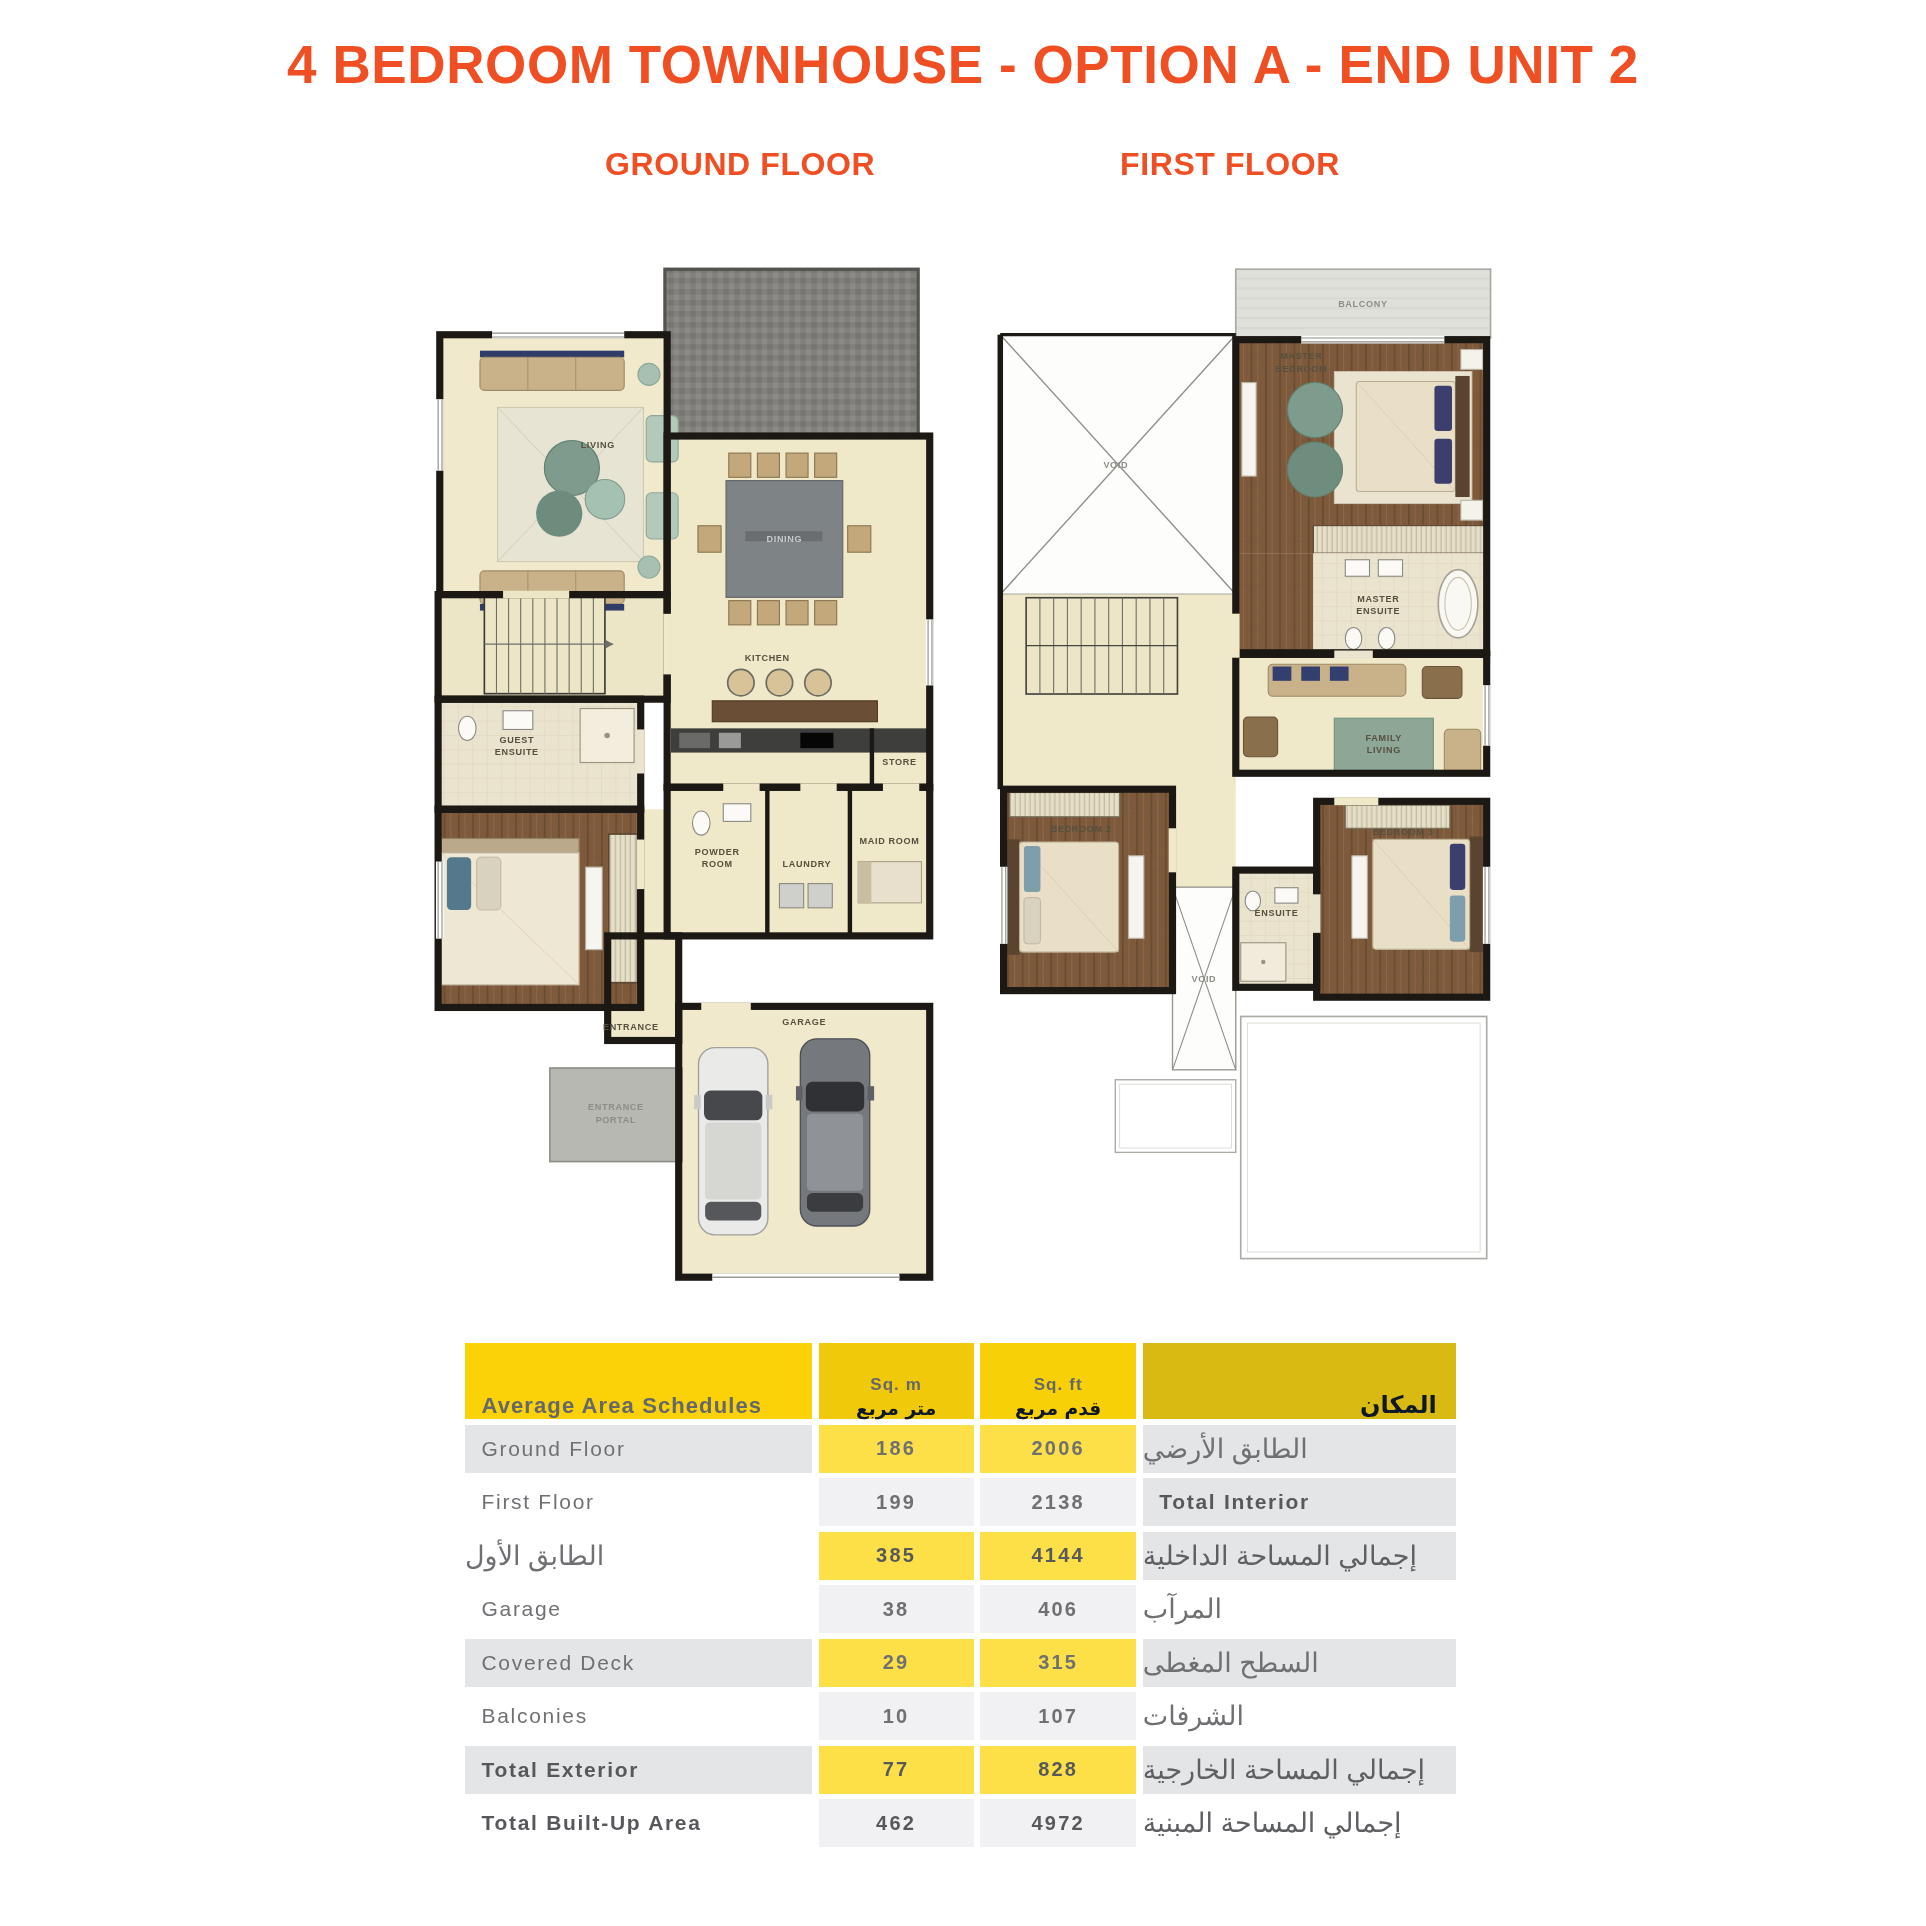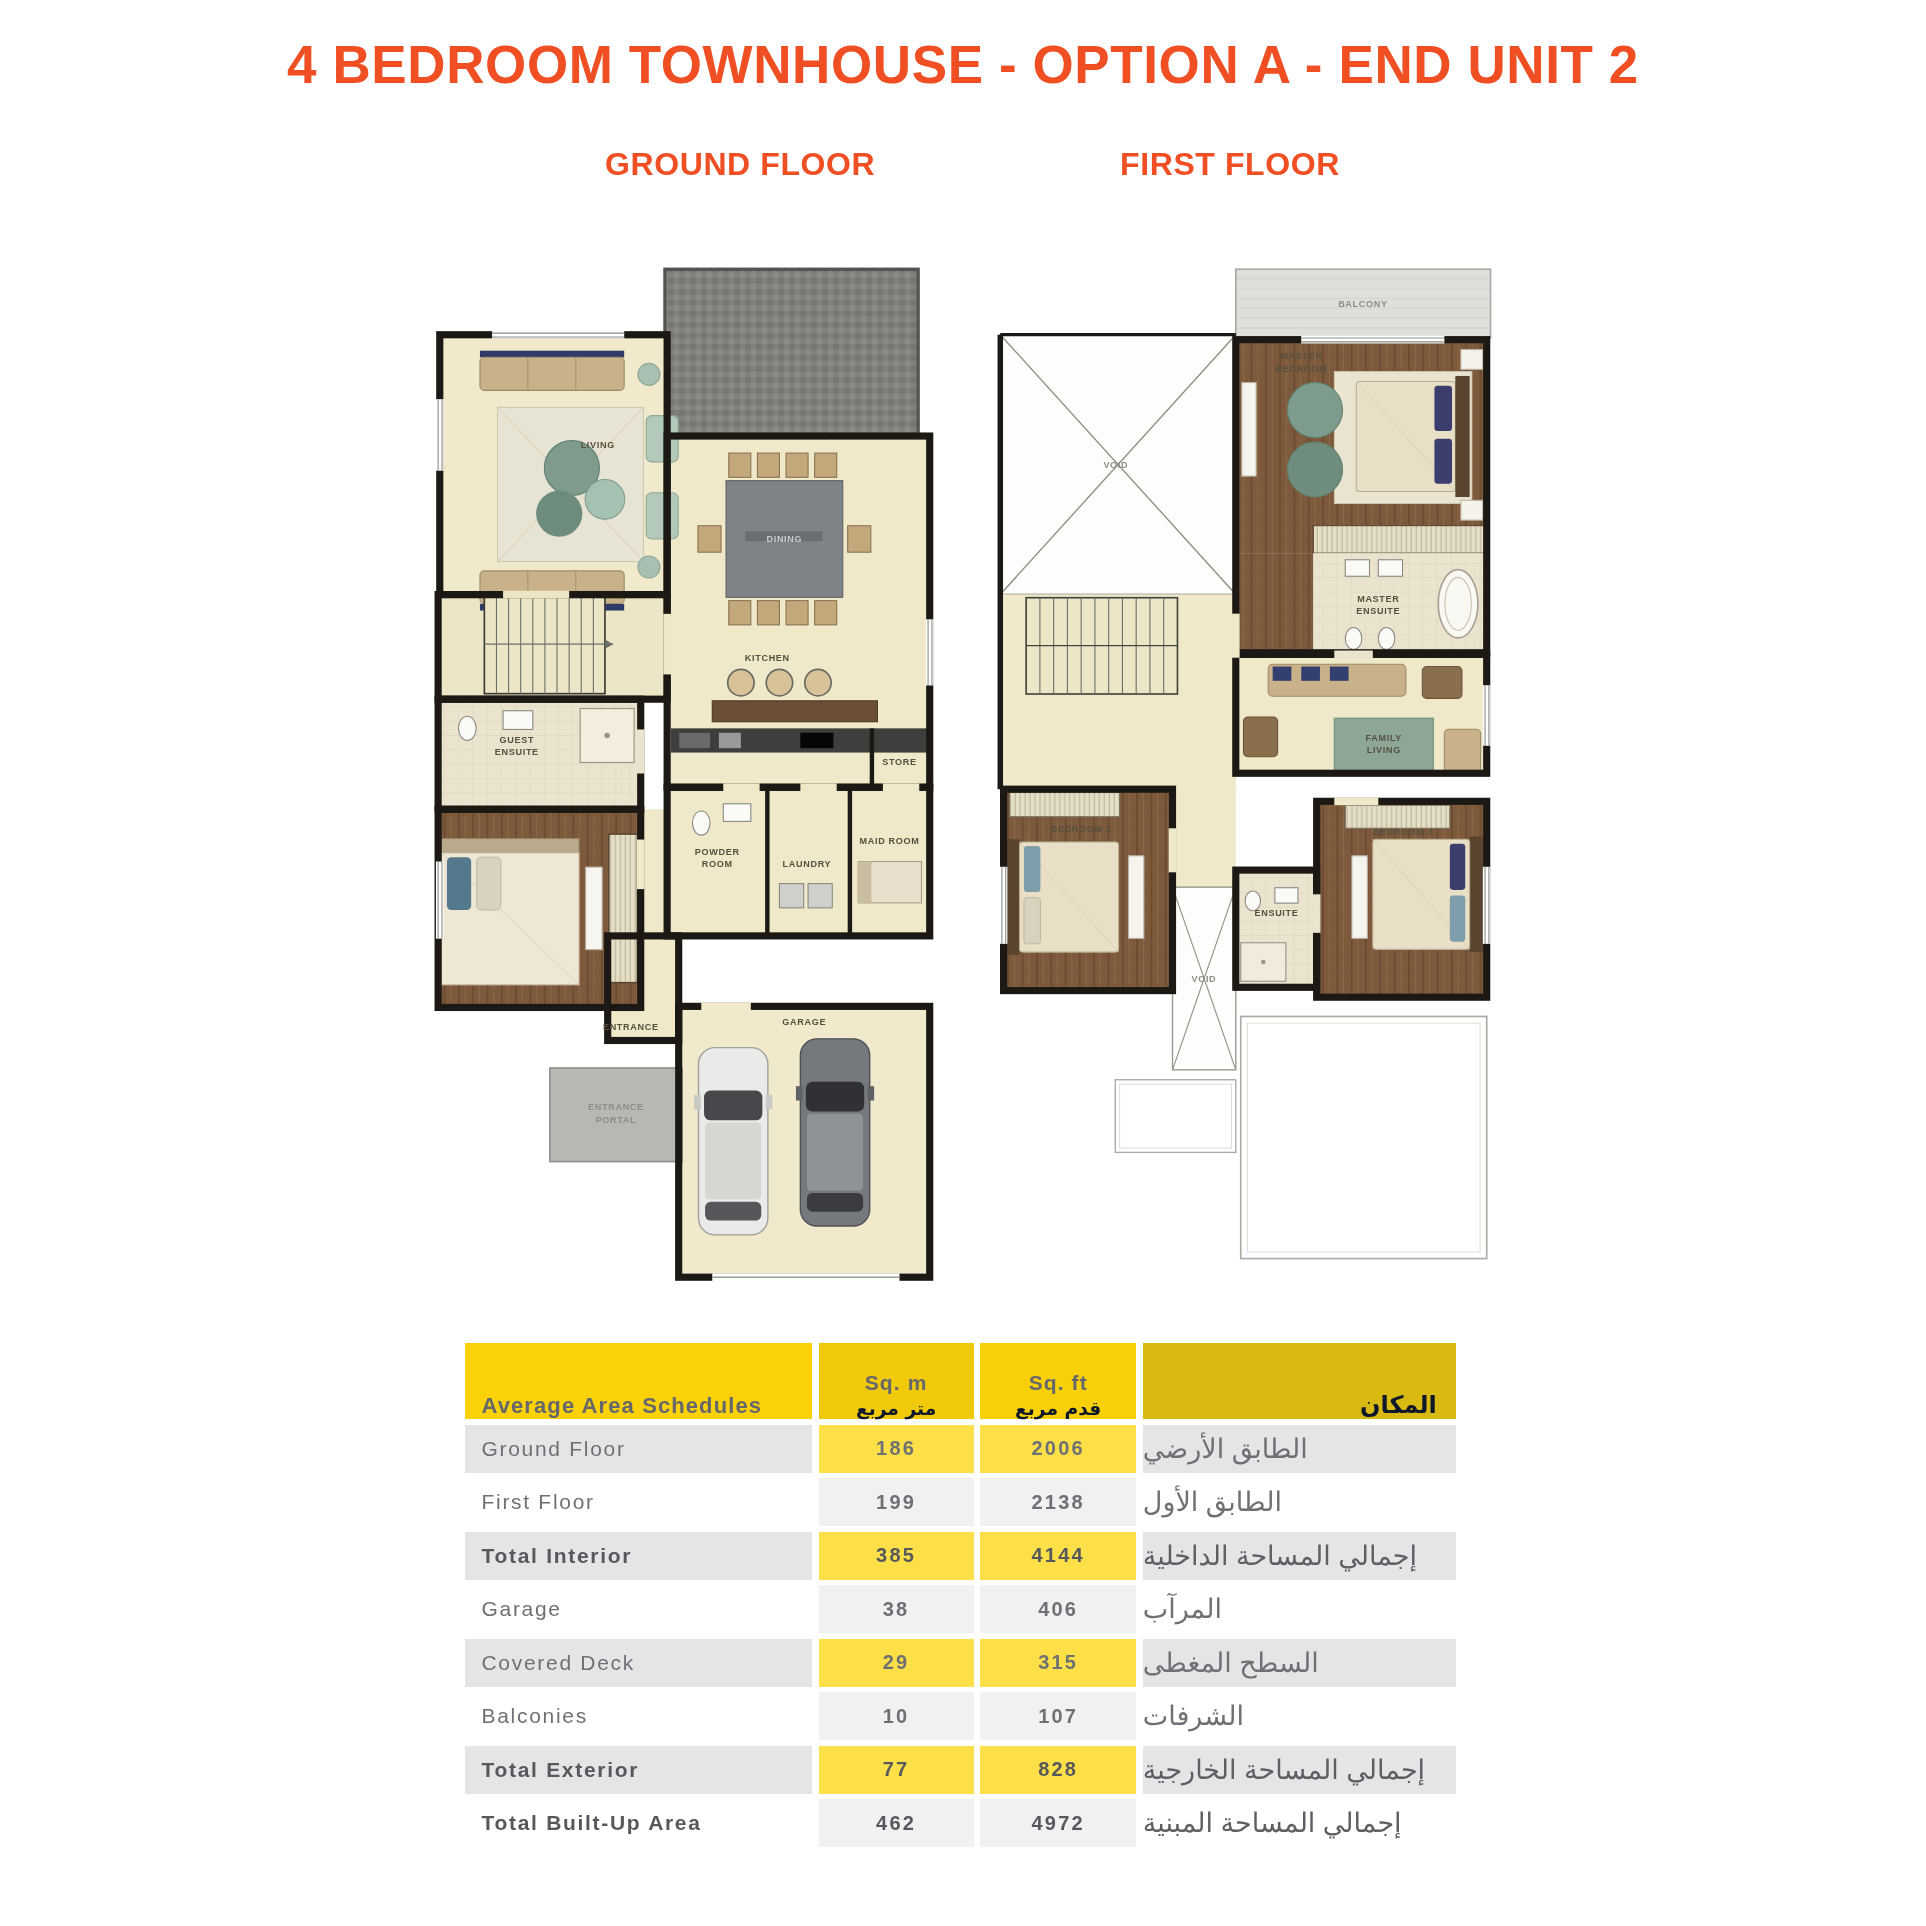--- a/index.html
+++ b/index.html
@@ -24,21 +24,21 @@
   .area-table{position:absolute;left:465px;top:1343px;width:991px;display:grid;
               grid-template-columns:347px 155px 156px 313px;
               grid-template-rows:76px;grid-auto-rows:48px;
               column-gap:6.6px;row-gap:5.5px;}
   .hcell{display:flex;flex-direction:column;justify-content:flex-end;}
   .h1{background:#FAD207;align-items:flex-start;padding-left:16.5px;box-sizing:border-box;}
   .h2{background:#EFC90A;align-items:center;}
   .h3{background:#F8D007;align-items:center;}
   .h4{background:#D8BA12;align-items:flex-end;padding-right:19px;box-sizing:border-box;}
   .h-en{font-size:22px;font-weight:bold;letter-spacing:1.1px;color:#66676B;}
-  .h-en.small{font-size:21px;}
+  .h-en.small{font-size:17px;}
   .h-ar{font-family:"DejaVu Sans",sans-serif;font-size:18.7px;font-weight:bold;color:#0f172a;
         margin-top:3.3px;direction:rtl;}
   .h-ar.big{font-size:24px;margin-top:0;}
   .cell{display:flex;align-items:center;box-sizing:border-box;}
   .c1{justify-content:flex-start;padding-left:16.5px;font-size:21px;letter-spacing:1.7px;color:#6F7073;}
   .c2,.c3{justify-content:center;font-size:20px;font-weight:bold;letter-spacing:2.2px;color:#6F7073;}
   .c4{justify-content:flex-end;padding-right:7px;font-family:Liberation Sans, sans-serif;
       font-size:27px;color:#6F7073;direction:rtl;}
   .shade.c1,.shade.c4{background:#E4E5E7;}
   .shade.c2,.shade.c3{background:#fde047;}
@@ -460,23 +460,23 @@
     </div>
 
     <div class="cell c1 shade">Ground Floor</div>
     <div class="cell c2 shade">186</div>
     <div class="cell c3 shade">2006</div>
     <div class="cell c4 shade">الطابق الأرضي</div>
 
     <div class="cell c1 plain">First Floor</div>
     <div class="cell c2 plain">199</div>
     <div class="cell c3 plain">2138</div>
+    <div class="cell c1 shade bold">Total Interior</div>
+
     <div class="cell c4 plain">الطابق الأول</div>
-
-    <div class="cell c1 shade bold">Total Interior</div>
     <div class="cell c2 shade bold">385</div>
     <div class="cell c3 shade bold">4144</div>
     <div class="cell c4 shade bold">إجمالي المساحة الداخلية</div>
 
     <div class="cell c1 plain">Garage</div>
     <div class="cell c2 plain">38</div>
     <div class="cell c3 plain">406</div>
     <div class="cell c4 plain">المرآب</div>
 
     <div class="cell c1 shade">Covered Deck</div>

